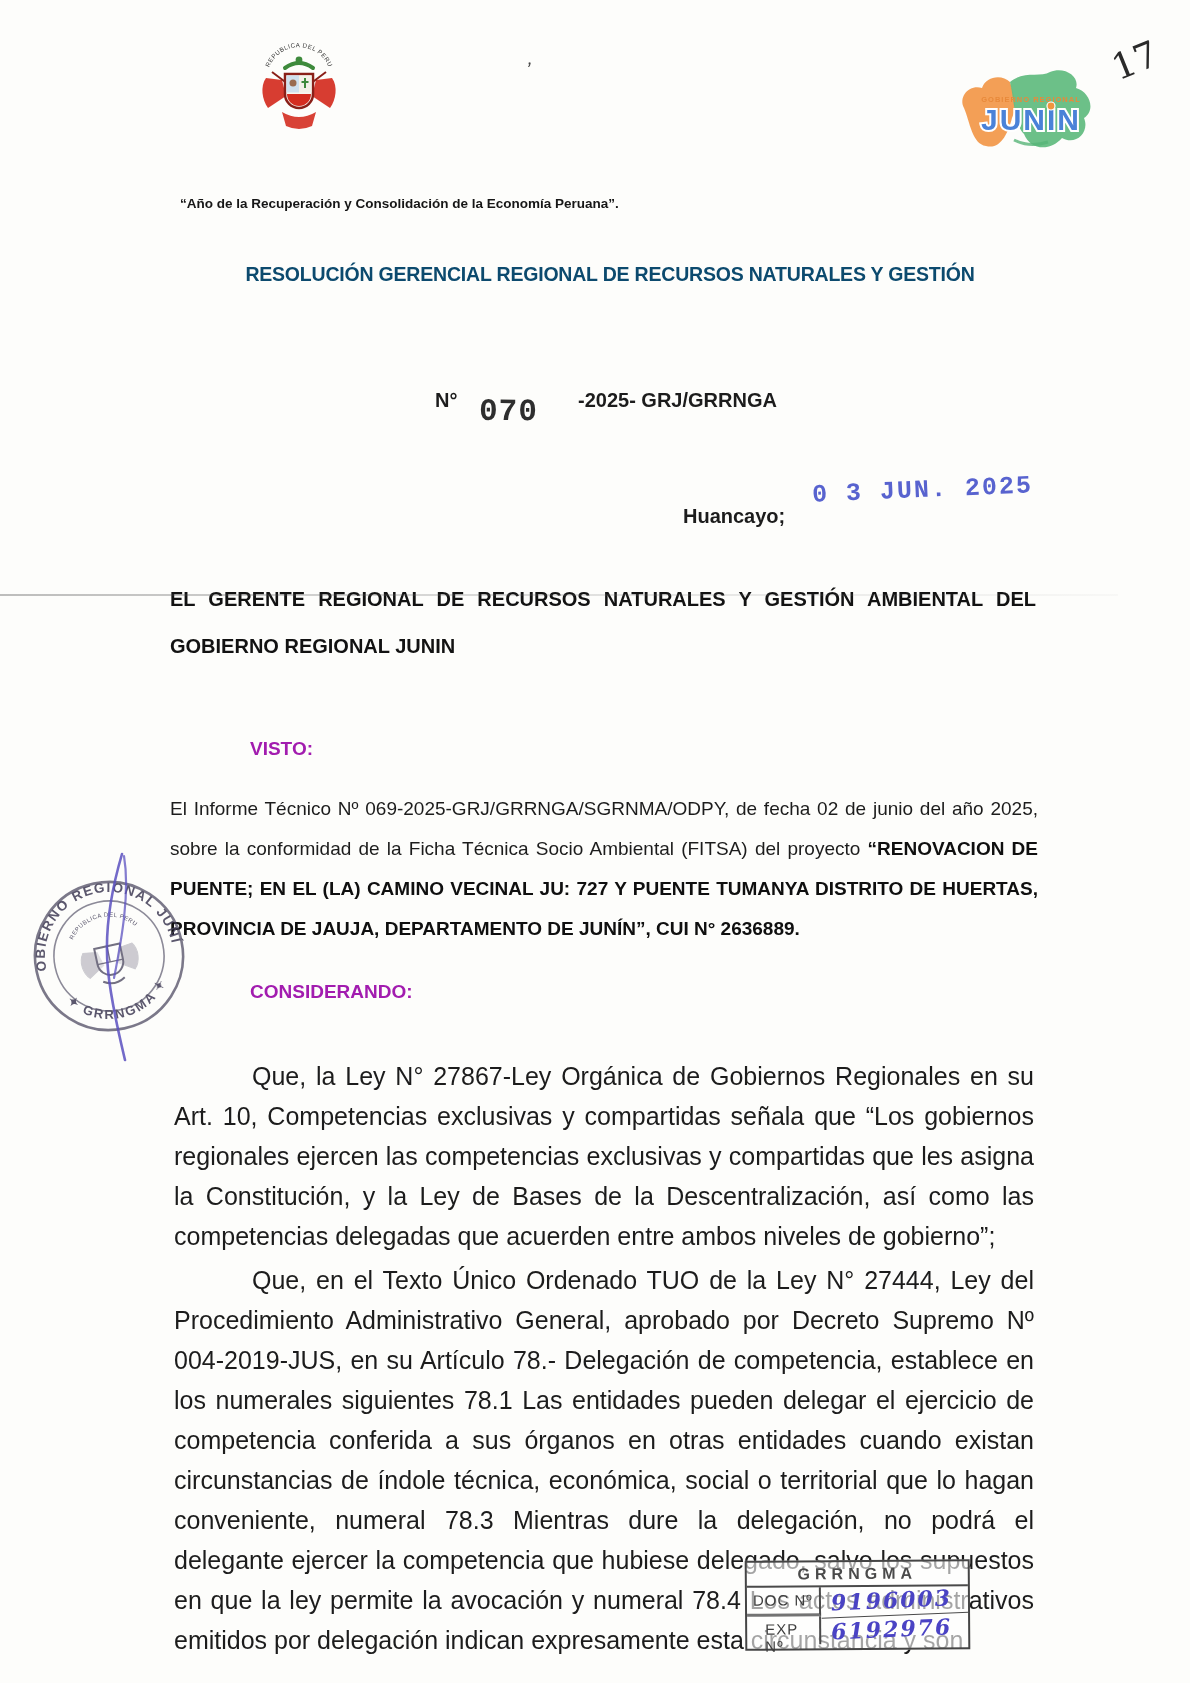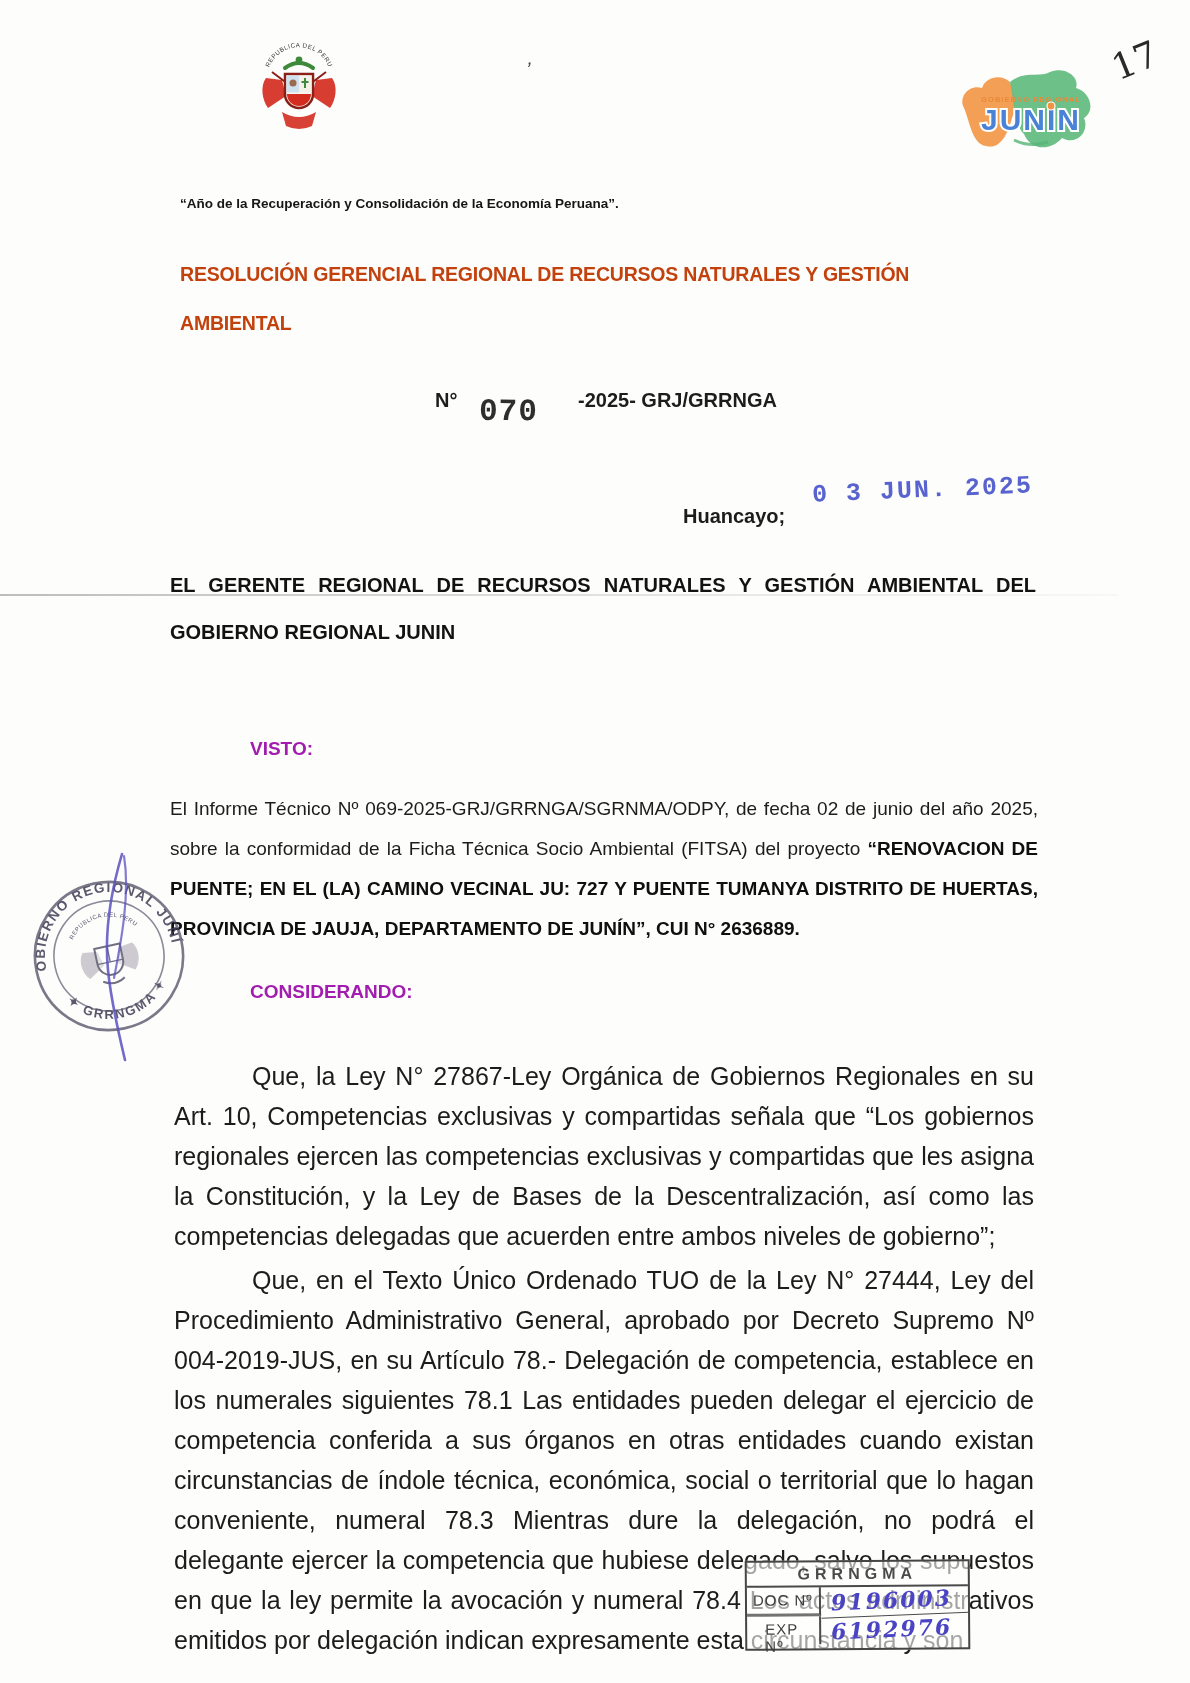--- a/index.html
+++ b/index.html
@@ -18,37 +18,37 @@
     position:absolute;left:1112px;top:40px;font-size:36px;color:#2a2a2a;
     font-family:"DejaVu Serif",serif;transform:rotate(-22deg);font-weight:400;
   }
   .stray-mark{position:absolute;left:526px;top:58px;font-size:20px;color:#444;transform:rotate(12deg);}
   .motto{
     position:absolute;left:180px;top:196px;width:860px;text-align:left;
     font-size:13.5px;font-weight:700;color:#161616;
   }
   
   .title{
-    position:absolute;left:180px;top:250px;width:860px;
-    font-size:19.5px;font-weight:700;letter-spacing:-.2px;color:#c2410c;line-height:49px;
+    position:absolute;left:180px;top:250px;width:860px;text-align:center;
+    font-size:19.5px;font-weight:700;letter-spacing:-.2px;color:#0c4a6e;line-height:49px;
   }
   .num-prefix{position:absolute;left:435px;top:389px;font-size:20px;font-weight:700;}
   .num-stamp{
     position:absolute;left:479px;top:394px;font-family:"Liberation Mono",monospace;
     font-size:31px;font-weight:700;color:#2e2e2e;letter-spacing:1px;transform:rotate(.5deg);
   }
   .num-suffix{position:absolute;left:578px;top:389px;font-size:20px;font-weight:700;}
   .place-label{position:absolute;left:683px;top:482px;font-size:20px;font-weight:700;margin-top:23px;}
   .date-stamp{
     position:absolute;left:812px;top:476px;font-family:"Liberation Mono",monospace;
     font-size:25px;font-weight:700;letter-spacing:2px;transform:rotate(-2.5deg);
   }
   
   .addressee{
-    position:absolute;left:170px;top:562px;width:866px;
+    position:absolute;left:170px;top:576px;width:866px;
     font-size:20px;font-weight:700;line-height:47px;text-align:justify;color:#121212;
   }
   .scan-line{
     position:absolute;left:0;top:594px;width:1118px;height:2px;
     background:linear-gradient(to right,rgba(70,70,70,.35),rgba(120,120,120,.18) 60%,rgba(150,150,150,.05));
   }
   .sec-heading{position:absolute;left:250px;font-size:19px;font-weight:700;color:#a21caf;}
   .visto-h{top:738px;}
   .consider-h{top:981px;}
   .visto-p{
@@ -128,21 +128,20 @@
     <path d="M66,74 q16,8 34,2" stroke="#58b478" stroke-width="3" fill="none" opacity=".8"></path>
   </svg>
 
   <div class="pg-mark">17</div>
   <div class="stray-mark">’</div>
 
   <div class="motto">“Año de la Recuperación y Consolidación de la Economía Peruana”.</div>
 
   <div class="title">
     <div>RESOLUCIÓN GERENCIAL REGIONAL DE RECURSOS NATURALES Y GESTIÓN</div>
-    <div>AMBIENTAL</div>
   </div>
 
   <span class="num-prefix">N°</span>
   <span class="num-stamp">070</span>
   <span class="num-suffix">-2025- GRJ/GRRNGA</span>
 
   <span class="place-label">Huancayo;</span>
   <span class="date-stamp" style="color:#5863cf">0 3 JUN. 2025</span>
 
   <div class="addressee">EL GERENTE REGIONAL DE RECURSOS NATURALES Y GESTIÓN AMBIENTAL DEL GOBIERNO REGIONAL JUNIN</div>

